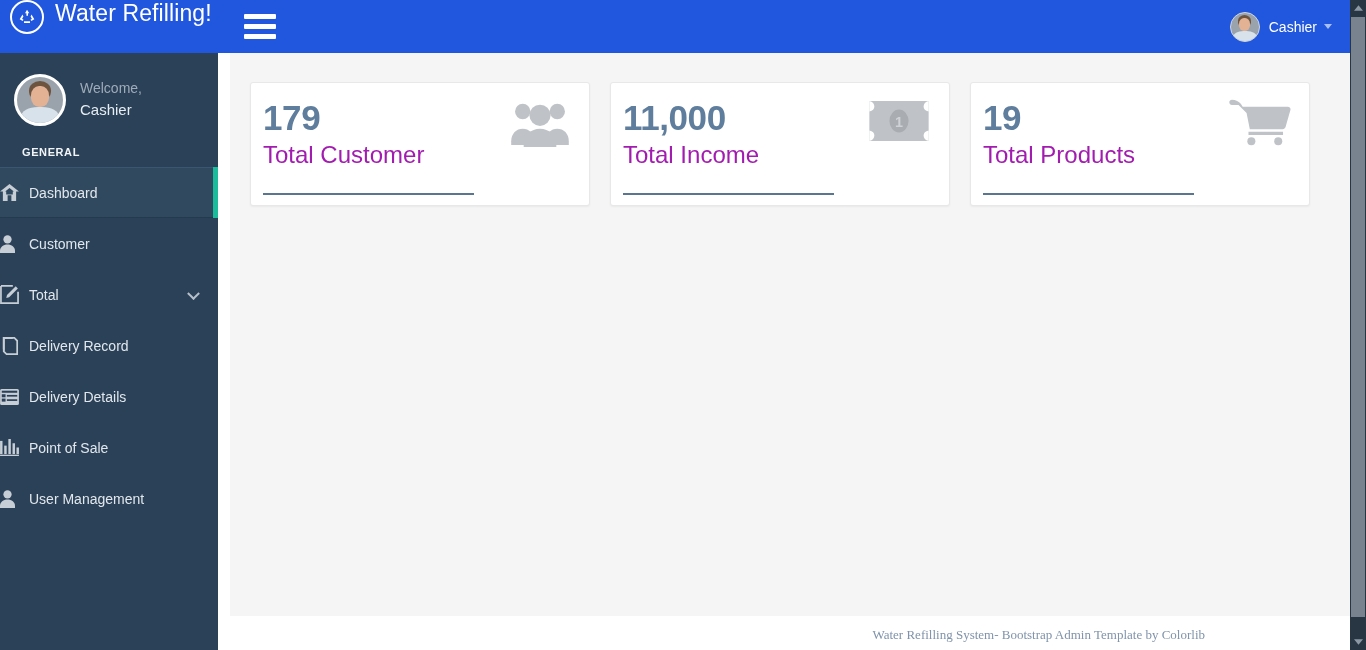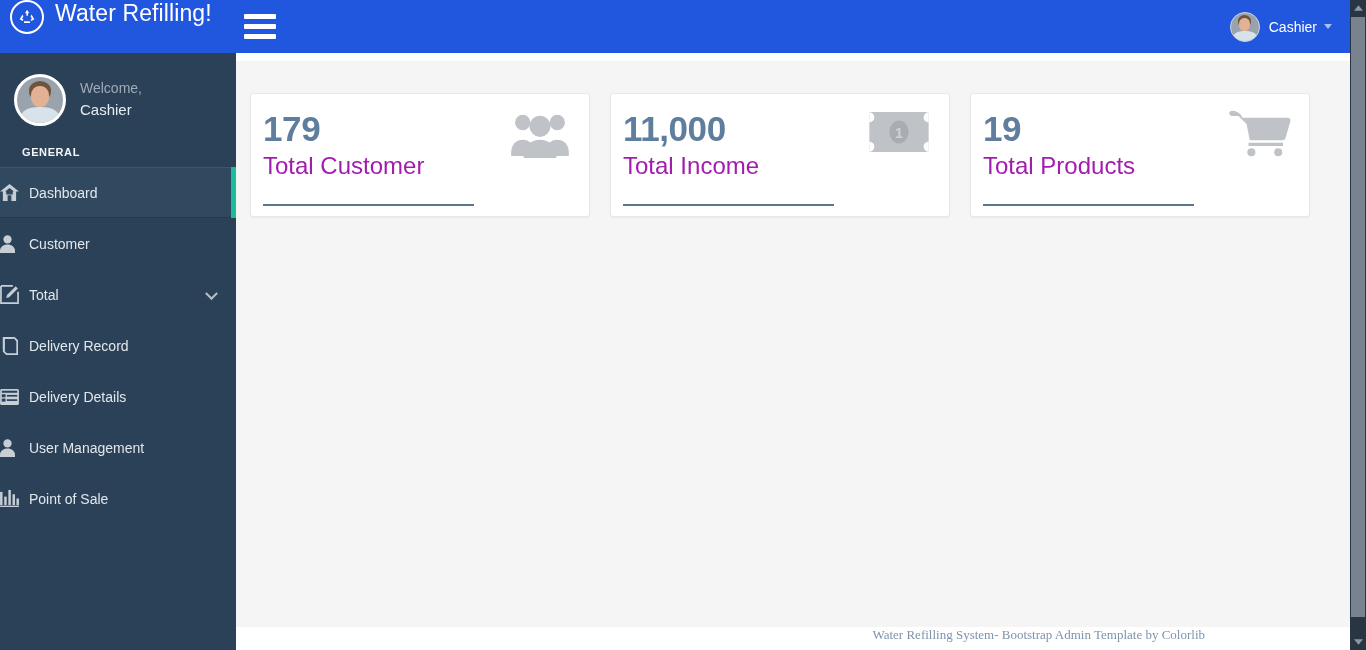--- a/index.html
+++ b/index.html
@@ -87,21 +87,21 @@
   #user-caret {
     margin-left: 7px; width: 0; height: 0;
     border-left: 4px solid transparent;
     border-right: 4px solid transparent;
     border-top: 5px solid #a9c0f2;
   }
 
   
   #sidebar {
     position: absolute; top: 53px; left: 0;
-    width: 236px; height: 597px;
+    width: 218px; height: 597px;
     background: #2a4158;
     overflow: hidden;
     z-index: 30;
   }
   #profile {
     display: flex; align-items: center;
     padding: 16px 0 16px 14px;
     height: 93px;
   }
   #profile-avatar {
@@ -152,21 +152,21 @@
     position: absolute; right: 20px; top: 50%;
     margin-top: -3px;
     width: 9px; height: 9px;
     border-right: 2px solid #b6bfc9;
     border-bottom: 2px solid #b6bfc9;
     transform: rotate(45deg) translate(-2px,-2px);
   }
 
   
   #main {
-    position: absolute; top: 61px; left: 230px;
+    position: absolute; top: 50px; left: 230px;
     width: 1120px; height: 566px;
     background: #f5f5f5;
     overflow: hidden;
     z-index: 10;
   }
   #cards {
     display: flex;
     padding: 32px 0 0 20px;
     gap: 20px;
   }
@@ -335,40 +335,40 @@
           <rect x="1.8" y="10.2" width="4" height="3.2" fill="#2a4158"></rect>
           <rect x="7.2" y="6.3" width="11" height="1.8" fill="#2a4158"></rect>
           <rect x="7.2" y="10.9" width="11" height="1.8" fill="#2a4158"></rect>
         </svg>
     </span>
     <span class="nav-label">Delivery Details</span>
   </div>
 
   <div class="nav-item">
     <span class="nav-icon">
-      <svg width="15" height="18" viewBox="0 0 16 19" fill="currentColor">
-          <circle cx="8" cy="4.6" r="4.4"></circle>
-          <path d="M8 10c-4.4 0-8 2.9-8 6.6V19h16v-2.4C16 12.9 12.4 10 8 10z"></path>
-        </svg>
-    </span>
-    <span class="nav-label">User Management</span>
-  </div>
-
-  <div class="nav-item">
-    <span class="nav-icon">
       <svg width="19" height="17" viewBox="0 0 20 18" fill="currentColor">
           <rect x="0" y="2" width="2.6" height="14"></rect>
           <rect x="4.4" y="7" width="2.6" height="9"></rect>
           <rect x="8.8" y="0" width="2.6" height="16"></rect>
           <rect x="13.2" y="4.5" width="2.6" height="11.5"></rect>
           <rect x="17.4" y="9" width="2.6" height="7"></rect>
           <rect x="0" y="16.6" width="20" height="1.4"></rect>
         </svg>
     </span>
     <span class="nav-label">Point of Sale</span>
+  </div>
+
+  <div class="nav-item">
+    <span class="nav-icon">
+      <svg width="15" height="18" viewBox="0 0 16 19" fill="currentColor">
+          <circle cx="8" cy="4.6" r="4.4"></circle>
+          <path d="M8 10c-4.4 0-8 2.9-8 6.6V19h16v-2.4C16 12.9 12.4 10 8 10z"></path>
+        </svg>
+    </span>
+    <span class="nav-label">User Management</span>
   </div>
 </div>
 
 <div id="main">
   <div id="cards">
 
     <div class="card">
       <div class="card-value">179</div>
       <div class="card-label">Total Customer</div>
       <div class="card-rule"></div>

